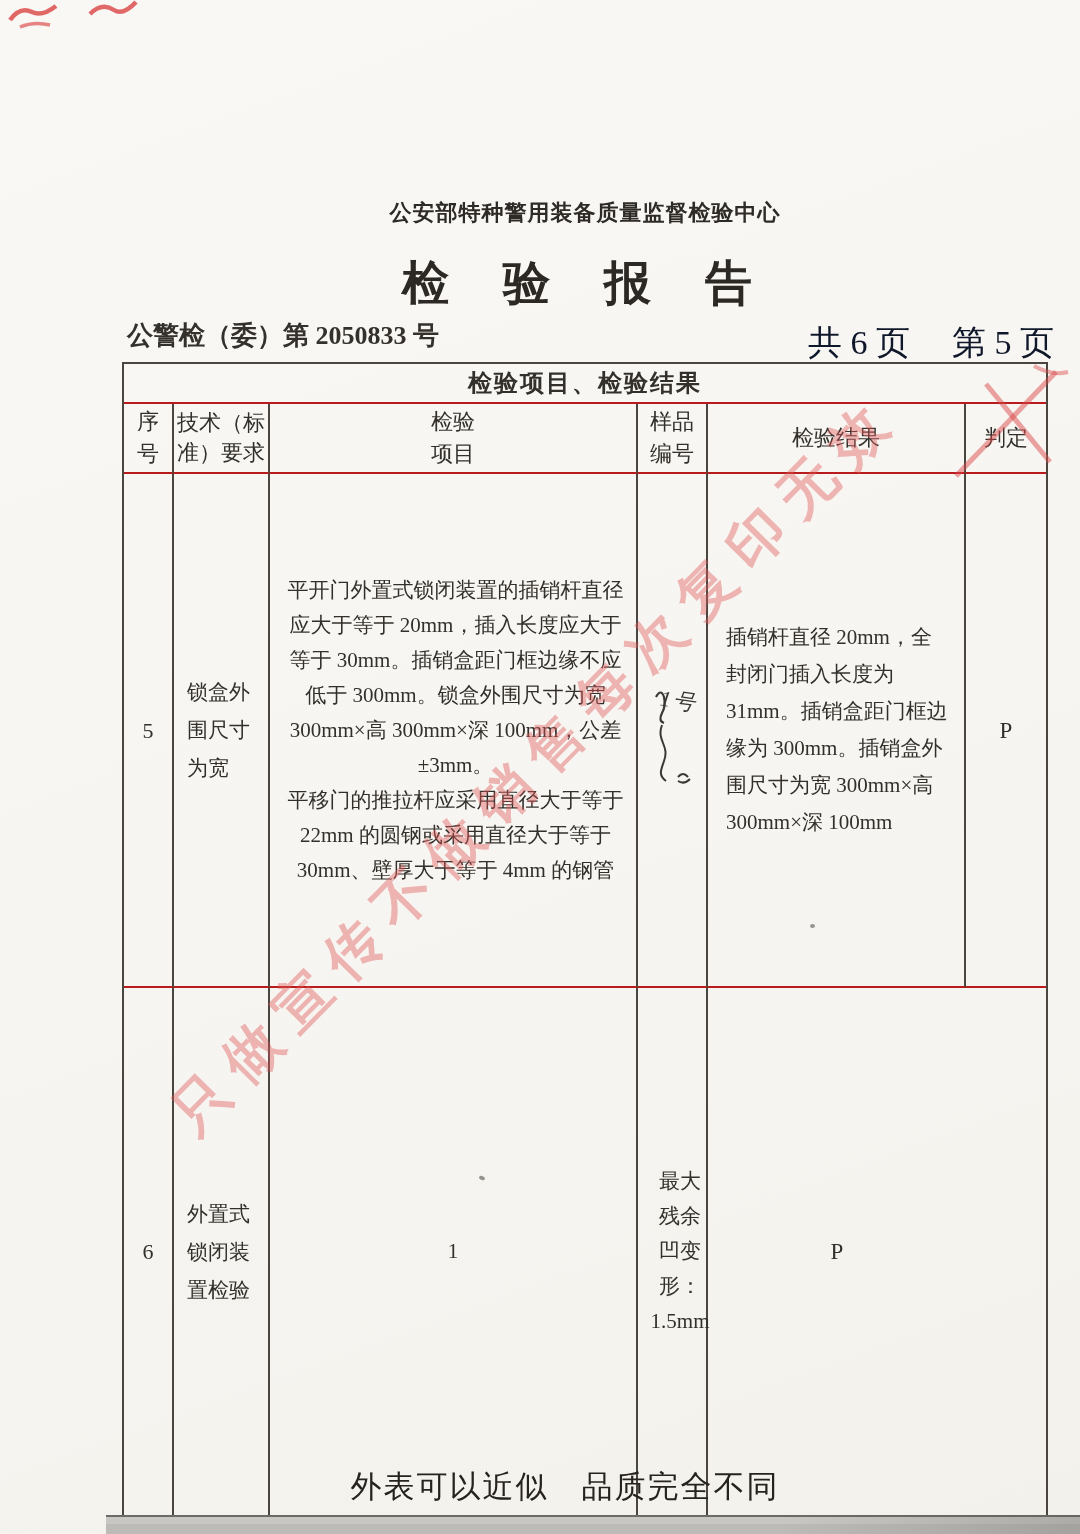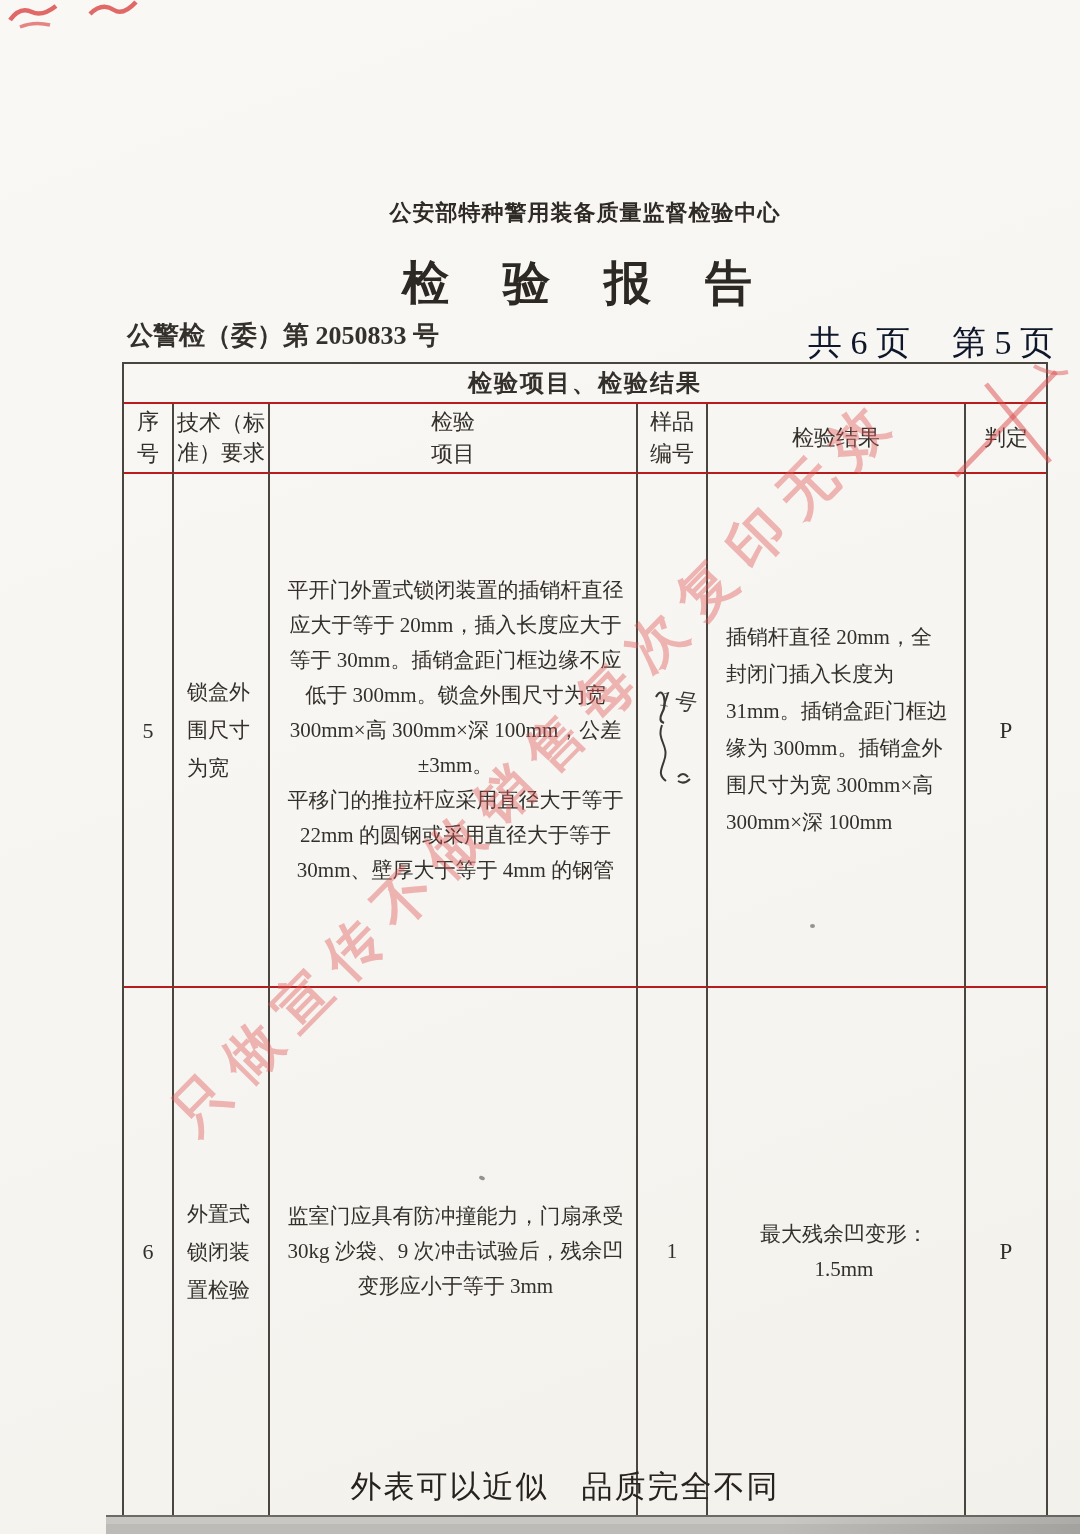--- a/index.html
+++ b/index.html
@@ -132,23 +132,20 @@
     </div>
     <div class="cell cr cb">
         <div class="resulttext">插销杆直径 20mm，全封闭门插入长度为 31mm。插销盒距门框边缘为 300mm。插销盒外围尺寸为宽 300mm×高 300mm×深 100mm</div>
       </div>
     <div class="cell verdict cb">P</div>
 
     <div class="cell seq cr">6</div>
     <div class="cell cr">
         <span class="itemspan">外置式锁闭装置检验</span>
       </div>
-    <div class="cell techcell cr">
-        <div class="tech">监室门应具有防冲撞能力，门扇承受 30kg 沙袋、9 次冲击试验后，残余凹变形应小于等于 3mm</div>
-      </div>
     <div class="cell cr">1</div>
     <div class="cell cr">
         <div class="result-center">最大残余凹变形：1.5mm</div>
       </div>
     <div class="cell verdict">P</div>
 
   </div>
 
   <svg class="redmark" style="left:938px;top:358px;" width="145" height="130" viewBox="0 0 145 130">
     <path d="M18,118 L118,14" stroke="#d94a4a" stroke-width="5" fill="none" opacity="0.5"></path>

